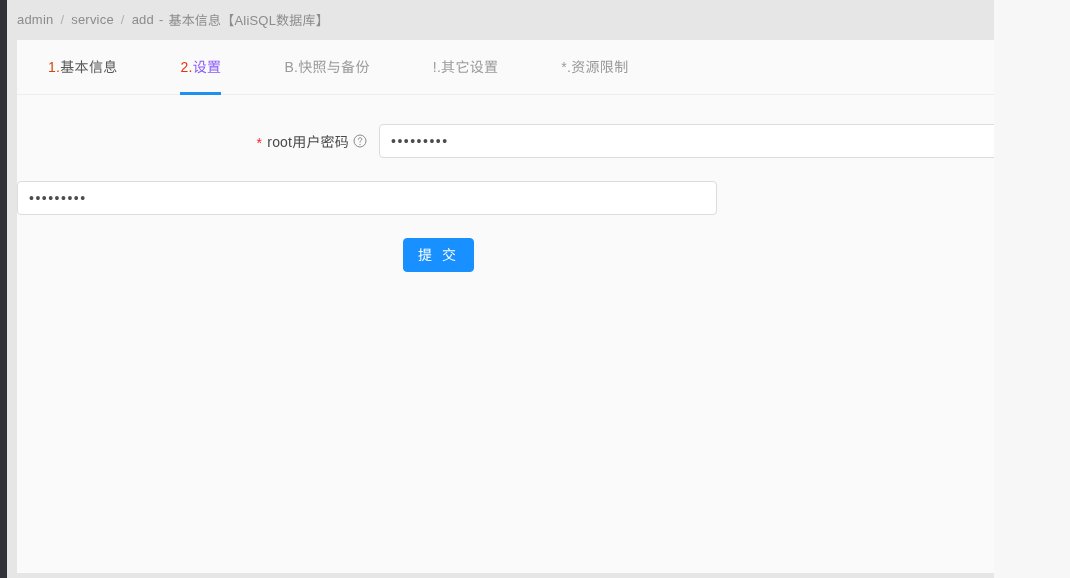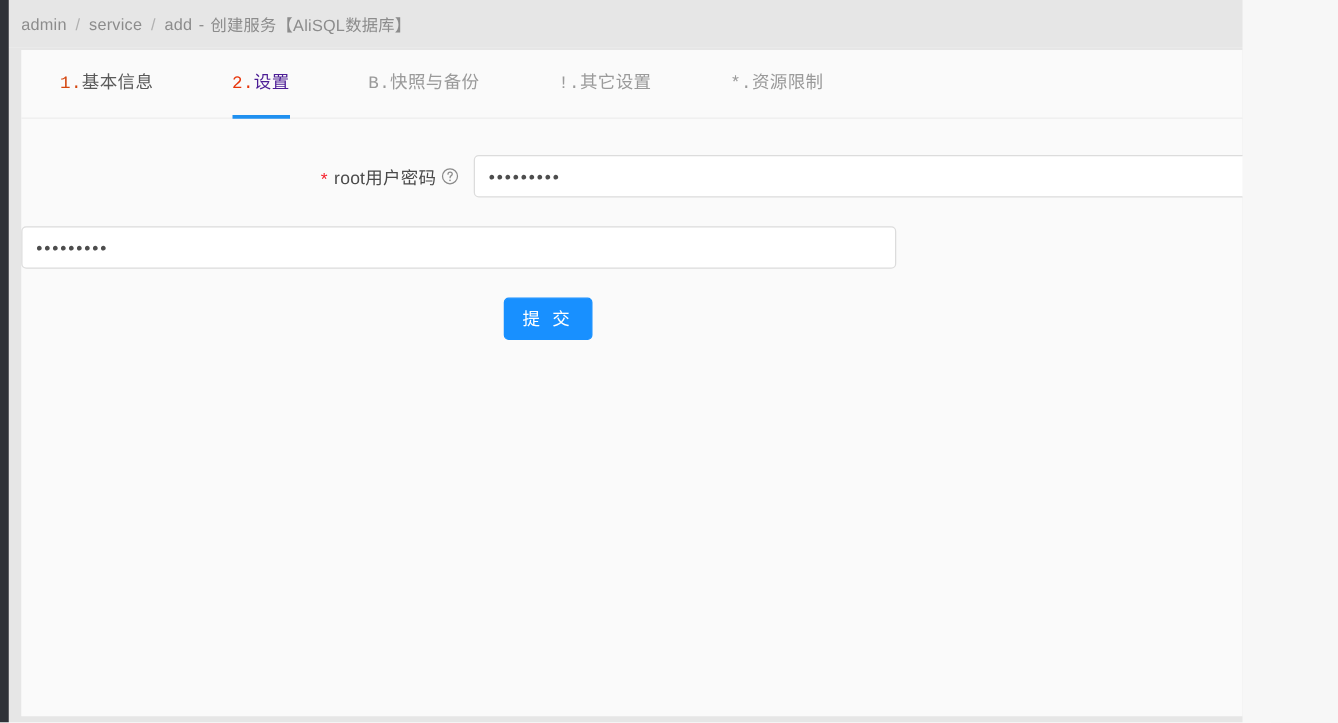--- a/index.html
+++ b/index.html
@@ -102,41 +102,40 @@
     border-bottom: 1px solid #ededed;
     box-sizing: border-box;
   }
   .tab-list {
     position: absolute;
     left: 31px;
     top: 0;
     display: flex;
     align-items: flex-end;
     height: 54px;
-    font-family: Liberation Mono, monospace;
   }
   .tab {
     position: relative;
     font-size: 14px;
     color: #9a9a9a;
     padding: 0 0 0 0;
     margin-right: 63px;
     cursor: pointer;
     white-space: nowrap;
     line-height: 54px;
     letter-spacing: .3px;
   }
   .tab:last-child { margin-right: 0; }
   .tab .num {
     color: #9a9a9a;
   }
   .tab-first .num { color: #d4460f; }
   .tab-first .txt { color: #595959; }
   .tab-active .num { color: #e8350a; }
-  .tab-active .txt { color: #4c1d95; }
+  .tab-active .txt { color: #8b5cf6; }
   .tab-active::after {
     content: "";
     position: absolute;
     left: 0;
     right: 0;
     bottom: -1px;
     height: 3px;
     background: #1f90f0;
   }
 
@@ -238,21 +237,21 @@
   <div class="side-rail"></div>
 
   <div class="topbar">
     <div class="breadcrumb">
       <span class="crumb">admin</span>
       <span class="crumb-sep">/</span>
       <span class="crumb">service</span>
       <span class="crumb-sep">/</span>
       <span class="crumb">add</span>
       <span class="crumb-dash">-</span>
-      <span class="crumb-title">创建服务【AliSQL数据库】</span>
+      <span class="crumb-title">基本信息【AliSQL数据库】</span>
     </div>
   </div>
 
   <div class="page-body"></div>
 
   <div class="card">
 
     <div class="tabs">
       <div class="tab-list">
 

